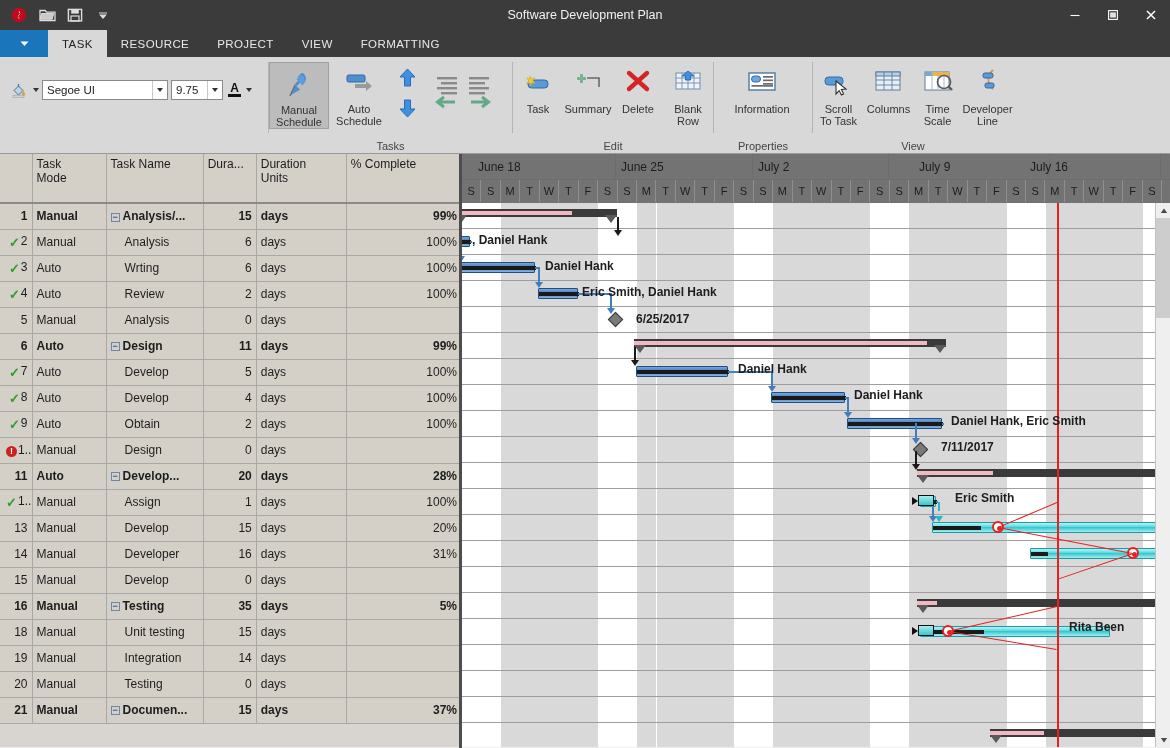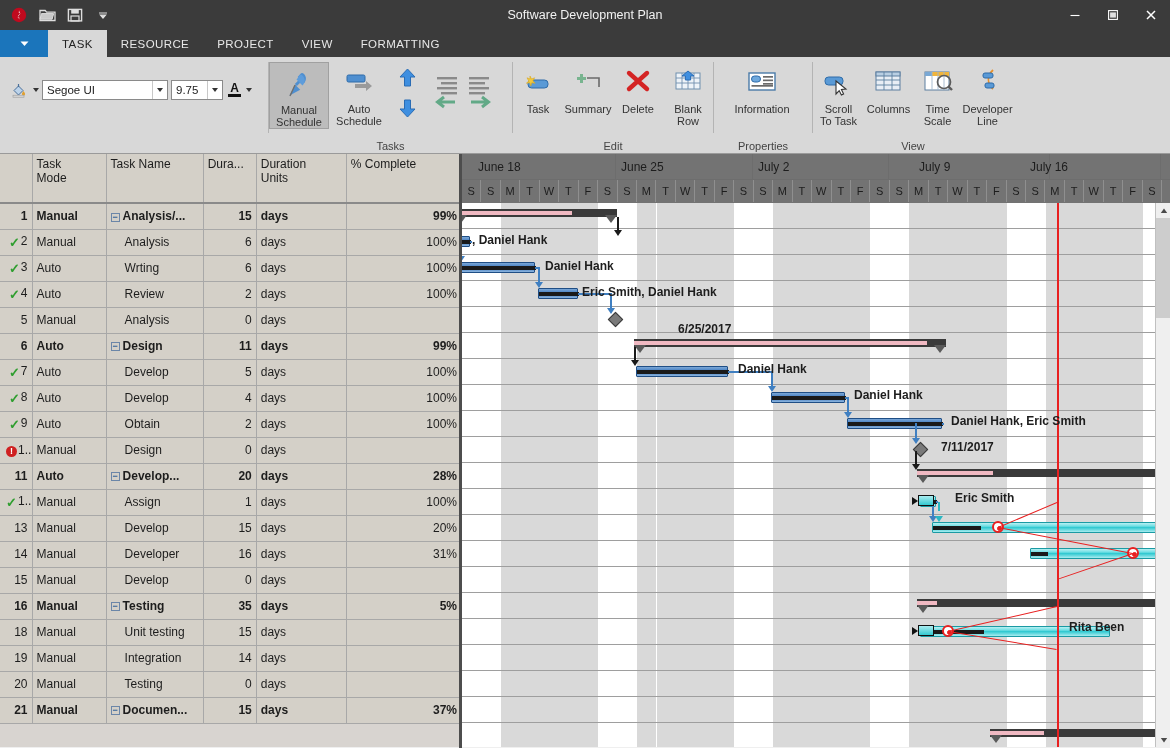--- a/index.html
+++ b/index.html
@@ -900,21 +900,21 @@
         <div class="progdot" style="left: 665px; top: 344px;"></div>
         <div class="progdot" style="left: 480px; top: 422px;"></div>
         <div class="progline" style="left: 595px; top: 299px; width: 64.0781px; transform: rotate(157.036deg);"></div>
         <div class="progline" style="left: 536px; top: 324px; width: 137.481px; transform: rotate(10.9013deg);"></div>
         <div class="progline" style="left: 671px; top: 350px; width: 80.3243px; transform: rotate(161.114deg);"></div>
         <div class="progline" style="left: 595px; top: 403px; width: 111.83px; transform: rotate(167.082deg);"></div>
         <div class="progline" style="left: 486px; top: 428px; width: 110.476px; transform: rotate(9.37706deg);"></div>
         <div class="res-label" style="left: 10px; top: 30px; text-align: center;">, Daniel Hank</div>
         <div class="res-label" style="left: 83px; top: 56px;">Daniel Hank</div>
         <div class="res-label" style="left: 120px; top: 82px;">Eric Smith, Daniel Hank</div>
-        <div class="ms-label" style="left: 174px; top: 119px; margin-left: 42px;">6/25/2017</div>
+        <div class="ms-label" style="left: 174px; top: 109px;">6/25/2017</div>
         <div class="res-label" style="left: 276px; top: 159px;">Daniel Hank</div>
         <div class="res-label" style="left: 392px; top: 185px;">Daniel Hank</div>
         <div class="res-label" style="left: 489px; top: 211px;">Daniel Hank, Eric Smith</div>
         <div class="ms-label" style="left: 479px; top: 237px;">7/11/2017</div>
         <div class="res-label" style="left: 493px; top: 288px;">Eric Smith</div>
         <div class="res-label" style="left: 607px; top: 417px;">Rita Been</div>
         <div style="position: absolute; left: 456px; top: 292px; width: 16px; height: 11px; background: linear-gradient(rgb(169, 236, 239), rgb(51, 201, 209)); border: 1.5px solid rgb(17, 17, 17);"></div>
         <div style="position: absolute; left: 456px; top: 422px; width: 16px; height: 11px; background: linear-gradient(rgb(169, 236, 239), rgb(51, 201, 209)); border: 1.5px solid rgb(17, 17, 17);"></div>
       </div>
     <div class="vscroll">

